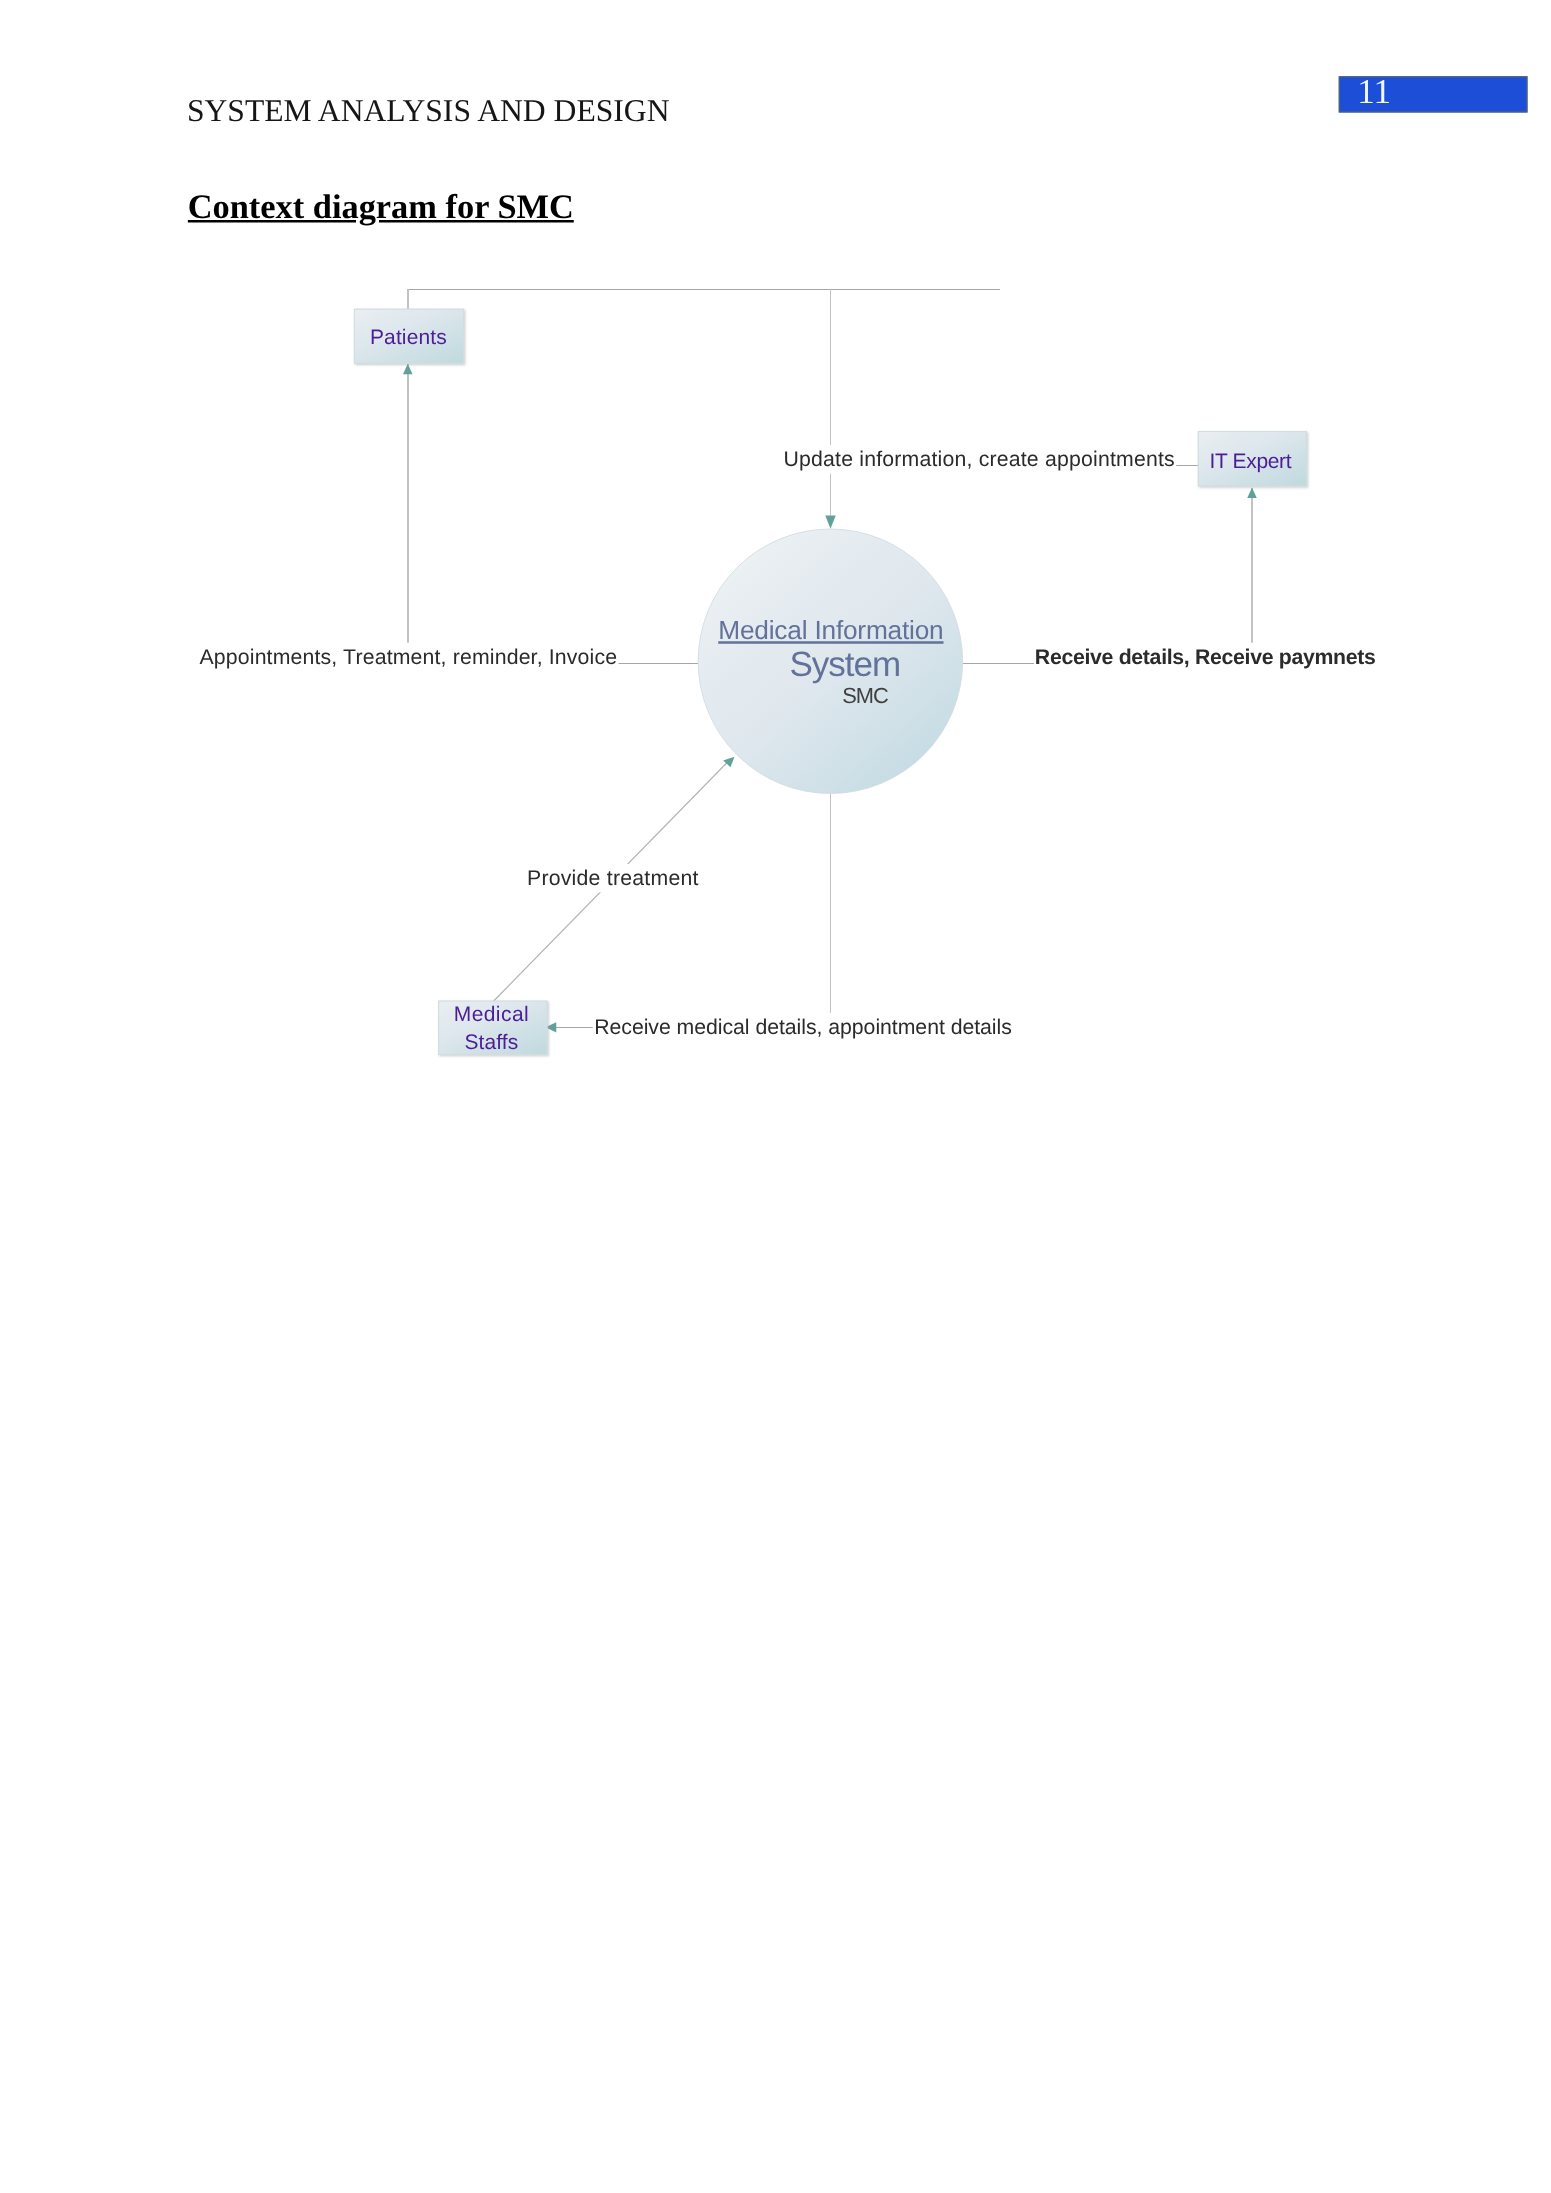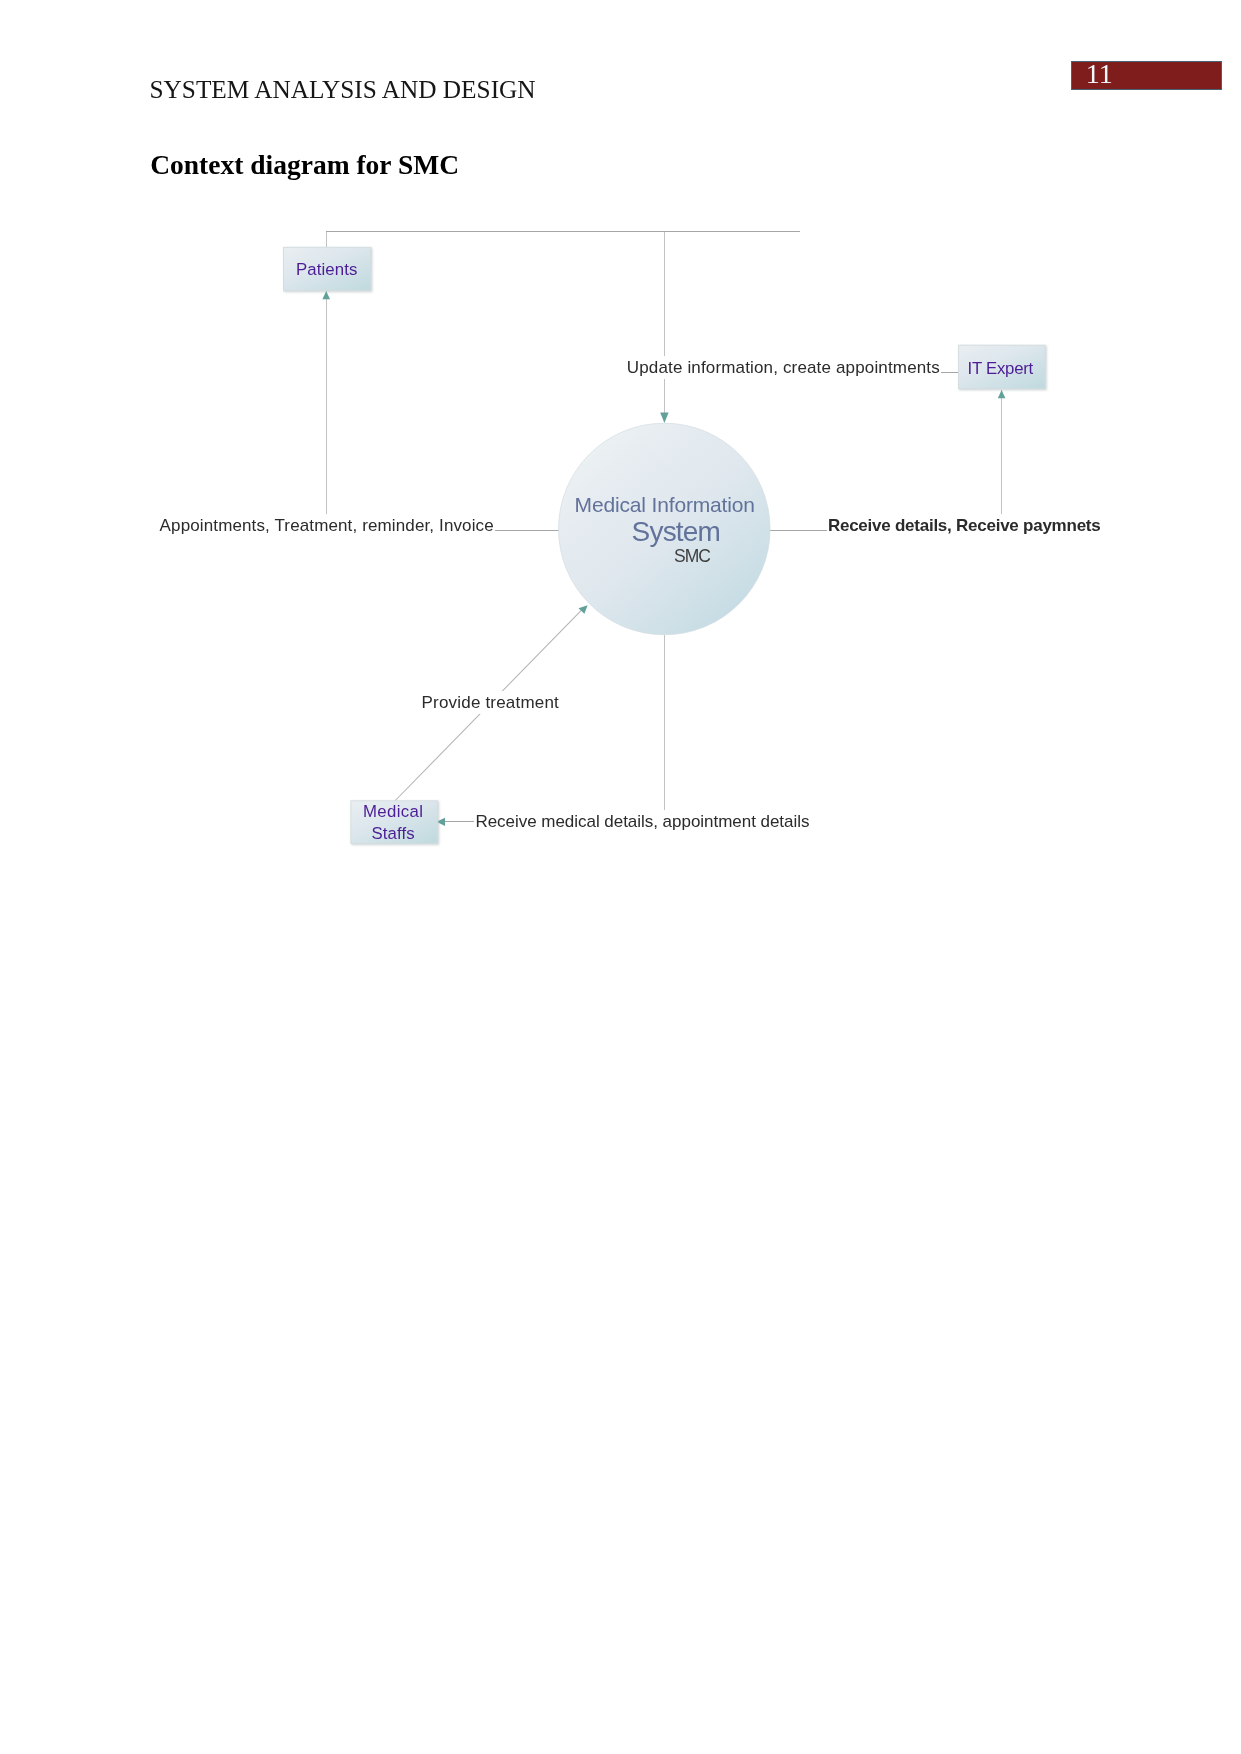--- a/index.html
+++ b/index.html
@@ -3,25 +3,25 @@
 <meta charset="utf-8">
 <style>
   html,body{margin:0;padding:0;}
   body{width:1241px;height:1754px;background:#ffffff;overflow:hidden;
        font-family:"Liberation Sans",sans-serif;}
   .page{position:relative;width:1241px;height:1754px;background:#fff;}
 
   .hdr-title{position:absolute;transform:translateZ(0);left:149.5px;top:76.7px;font-family:"Liberation Serif",serif;
        font-size:25.3px;line-height:1;color:#161616;white-space:nowrap;}
   .pagebadge{position:absolute;left:1070.6px;top:61.1px;width:149.8px;height:27.4px;
-       background:#7f1d1d;border:1px solid #4a6276;}
+       background:#1d4ed8;border:1px solid #4a6276;}
   .pagebadge span{position:absolute;transform:translateZ(0);opacity:0.999;left:14.2px;top:-1.7px;font-family:"Liberation Serif",serif;
        font-size:28px;line-height:1;color:#f2f9fd;}
   .sec-title{position:absolute;transform:translateZ(0);left:150.2px;top:150.6px;font-family:"Liberation Serif",serif;
-       font-size:27.5px;line-height:1;font-weight:bold;color:#000;white-space:nowrap;}
+       font-size:27.5px;line-height:1;font-weight:bold;color:#000;white-space:nowrap;text-decoration:underline;}
 
   #diagram{position:absolute;left:0;top:0;width:1241px;height:1754px;}
 
   .dtxt{position:absolute;transform:translateZ(0);opacity:0.999;white-space:nowrap;font-family:"Liberation Sans",sans-serif;
         color:#2b2b2b;font-size:17px;line-height:1;}
   .flowlbl{position:absolute;transform:translateZ(0);opacity:0.999;white-space:nowrap;font-family:"Liberation Sans",sans-serif;
         color:#2b2b2b;font-size:17px;line-height:19px;background:rgba(255,255,255,0.995);
         padding:2px 1px 2px 1px;}
   .boxlbl{position:absolute;transform:translateZ(0);opacity:0.999;white-space:nowrap;font-family:"Liberation Sans",sans-serif;
         color:#4c1d95;font-size:16.8px;line-height:1;}
@@ -89,21 +89,21 @@
       <rect x="958.6" y="345.2" width="86.6" height="43.6" fill="url(#boxGrad)" stroke="#d4dcdf" stroke-width="0.9"></rect>
       <rect x="350.9" y="800.8" width="86.8" height="42.8" fill="url(#boxGrad)" stroke="#d4dcdf" stroke-width="0.9"></rect>
     </g>
   </svg>
 
   <div class="boxlbl" style="left:296px;top:261.6px;letter-spacing:0.1px;">Patients</div>
   <div class="boxlbl" style="left:967.5px;top:361px;letter-spacing:-0.25px;text-align:right;">IT Expert</div>
   <div class="boxlbl" style="left:363px;top:803.5px;letter-spacing:0.35px;">Medical</div>
   <div class="boxlbl" style="left:371.5px;top:826.2px;letter-spacing:0.1px;text-align:right;">Staffs</div>
 
-  <div class="dtxt" style="left:574.6px;top:494.3px;font-size:21px;color:#62729a;letter-spacing:-0.16px;">Medical Information</div>
+  <div class="dtxt" style="left:574.6px;top:494.3px;font-size:21px;color:#62729a;letter-spacing:-0.16px;text-decoration:underline;">Medical Information</div>
   <div class="dtxt" style="left:631.6px;top:517.8px;font-size:28px;color:#62729a;letter-spacing:-0.8px;">System</div>
   <div class="dtxt" style="left:645.9px;top:548.1px;font-size:17.5px;color:#404040;letter-spacing:-0.9px;margin-left:28px;">SMC</div>
 
   <div class="flowlbl" style="left:625.8px;top:356px;letter-spacing:0.153px;">Update information, create appointments</div>
   <div class="flowlbl" style="left:158.6px;top:514px;letter-spacing:0.128px;">Appointments, Treatment, reminder, Invoice</div>
   <div class="flowlbl" style="left:826.9px;top:514px;letter-spacing:-0.245px;font-weight:bold;">Receive details, Receive paymnets</div>
   <div class="flowlbl" style="left:420.6px;top:691px;letter-spacing:0.186px;">Provide treatment</div>
   <div class="flowlbl" style="left:474.4px;top:810px;letter-spacing:-0.032px;">Receive medical details, appointment details</div>
 
 </div>

